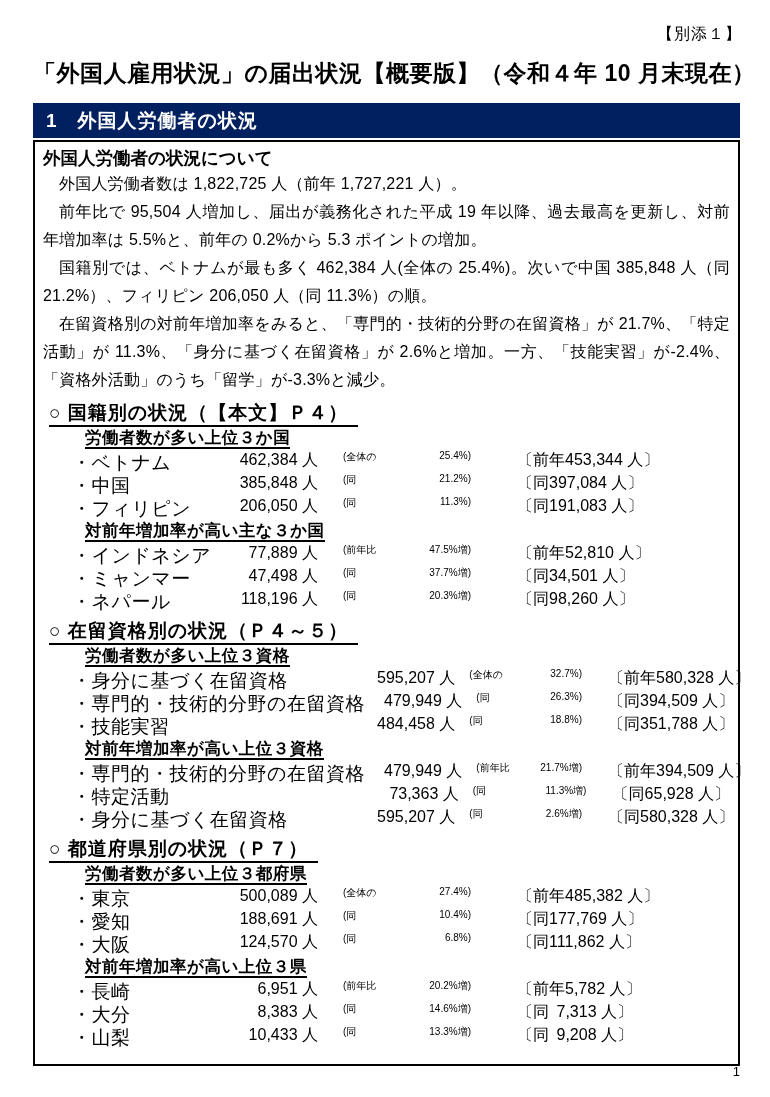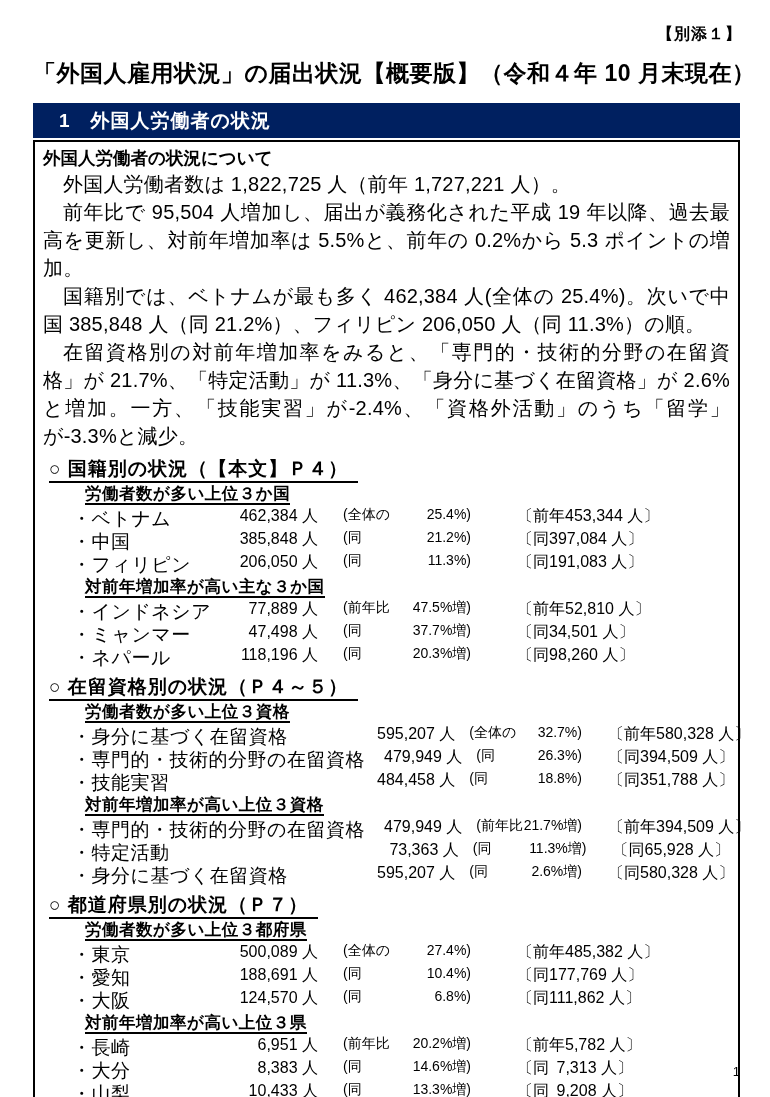--- a/index.html
+++ b/index.html
@@ -10,46 +10,46 @@
   }
   .page{
     position:relative;
     width:770px;height:1097px;
     background:#fff;
     overflow:hidden;
     box-sizing:border-box;
   }
   .attachment-tag{
     position:absolute;top:24px;right:28px;
-    font-size:16px;font-weight:bold;letter-spacing:1px;
+    font-size:16px;font-weight:normal;letter-spacing:1px;
   }
   .doc-title{
     position:absolute;top:58px;left:33px;width:707px;
     font-size:23px;font-weight:bold;letter-spacing:0.5px;
     white-space:nowrap;
   }
   .banner{
     position:absolute;top:103px;left:33px;width:707px;height:35px;
     background:#002060;color:#fff;
     display:flex;align-items:center;
     font-size:19px;font-weight:bold;letter-spacing:1px;
-    padding-left:26px;box-sizing:border-box;
+    padding-left:13px;box-sizing:border-box;
   }
   .content-box{
     position:absolute;top:140px;left:33px;width:707px;
     border:2px solid #000;
     box-sizing:border-box;
     padding:5px 8px 16px 8px;
   }
   .box-title{
     font-size:17.5px;font-weight:bold;line-height:23px;
   }
   .paragraphs p{
     margin:0;
-    font-size:20px;line-height:28px;
+    font-size:16px;line-height:28px;
     text-indent:1em;
     text-align:justify;
     letter-spacing:0.2px;
   }
   .section-heading{
     margin:7px 0 15px 6px;
     display:inline-block;
     font-size:19px;font-weight:bold;
     line-height:23px;
     border-bottom:2px solid #000;
@@ -72,21 +72,21 @@
     display:flex;
     height:23px;
     font-size:19px;
     white-space:nowrap;
   }
   .stat-row .col-label{width:140px;overflow:visible;letter-spacing:0.5px;}
   .stat-row .col-value{width:95px;text-align:right;font-size:16px;margin-left:11px;}
   .stat-row .col-pct{
     margin-left:25px;width:128px;
     display:flex;justify-content:space-between;
-    font-size:14px;
+    font-size:10px;
   }
   .stat-row .col-prev{
     margin-left:46px;width:116px;
     display:flex;justify-content:space-between;
     font-size:16px;
   }
   .block.wide .col-label{width:288px;}
   .block.wide .col-value{width:102px;}
   .block.wide .col-pct{margin-left:14px;width:118px;}
   .block.wide .col-prev{margin-left:26px;width:122px;}

